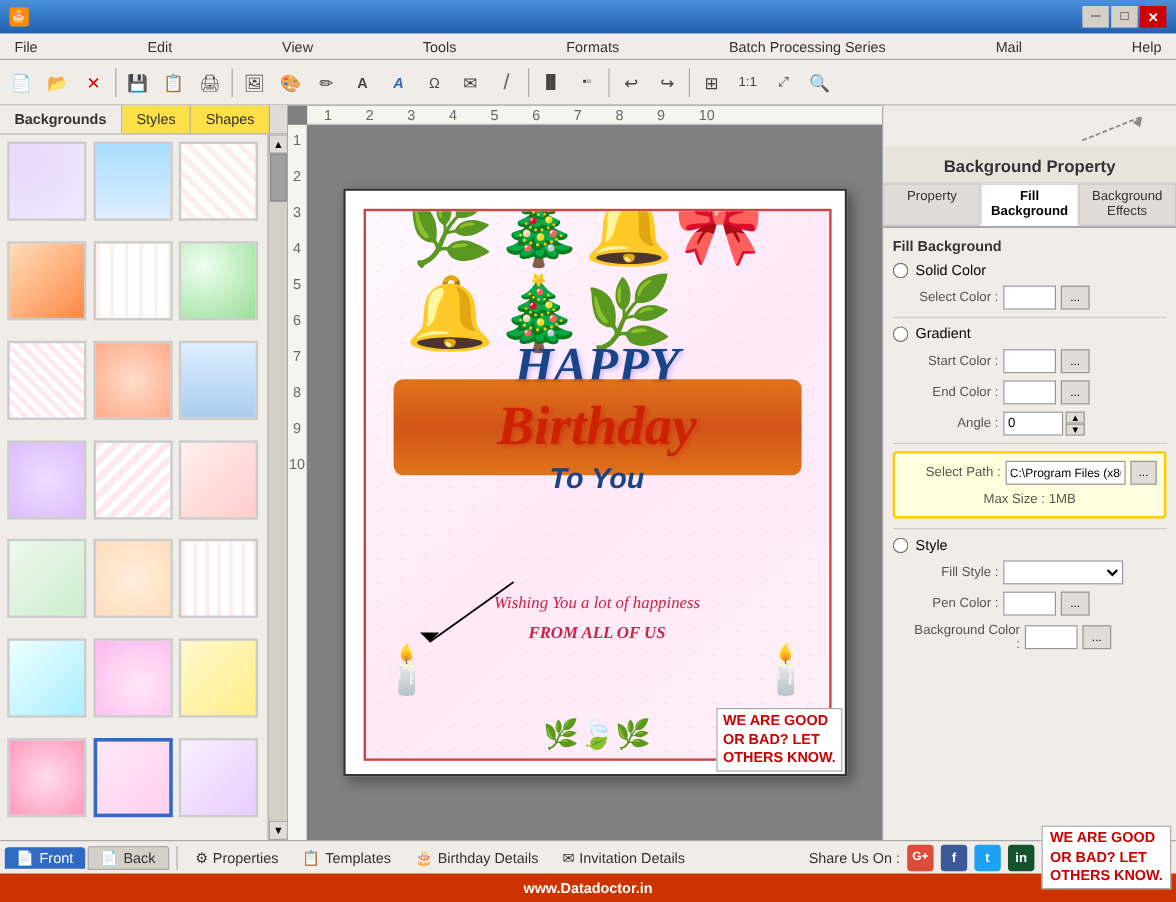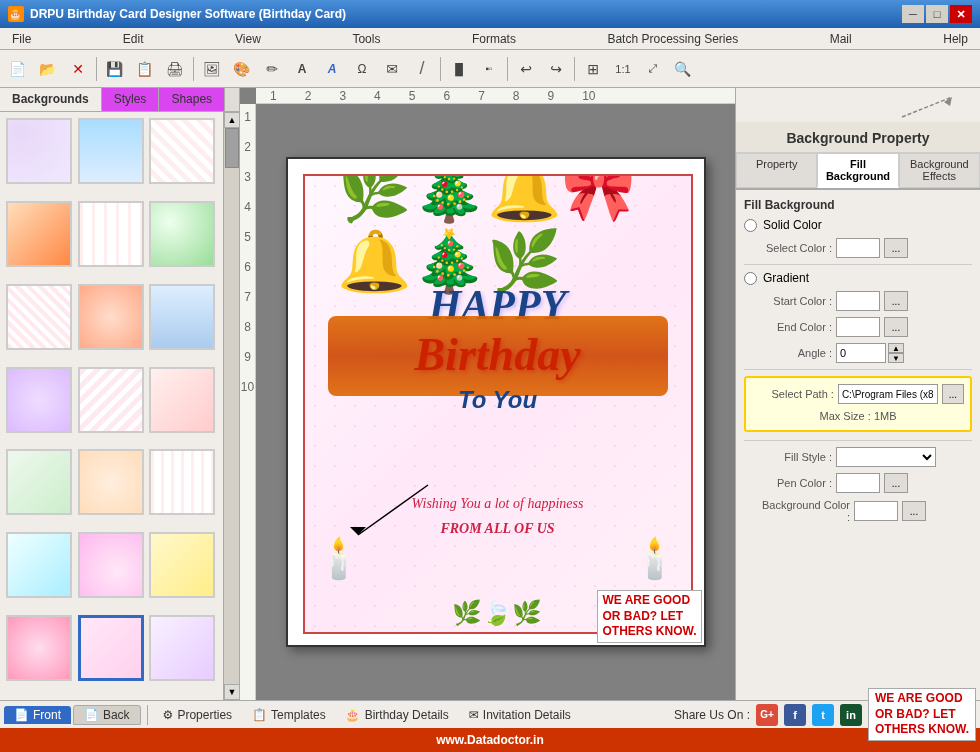--- a/index.html
+++ b/index.html
@@ -80,21 +80,21 @@
     }
     .left-tabs {
       display: flex;
       background: #e0ddd8;
       border-bottom: 1px solid #aaa;
     }
     .left-tab {
       padding: 4px 12px;
       cursor: pointer;
       border-right: 1px solid #aaa;
-      background: #d946ef;
+      background: #fde047;
       color: #333;
       font-size: 12px;
     }
     .left-tab.active {
       background: #f0ede8;
       border-bottom: 1px solid #f0ede8;
       font-weight: bold;
     }
     .bg-grid {
       display: grid;
@@ -461,21 +461,20 @@
     .scroll-arrow { width: 16px; height: 16px; background: #e0ddd8; border: 1px solid #aaa; cursor: pointer; display: flex; align-items: center; justify-content: center; font-size: 9px; }
     .scroll-track { flex: 1; background: #d4d0c8; }
     .scroll-thumb { width: 14px; height: 40px; background: #a0a0a0; border: 1px solid #888; margin: auto; cursor: pointer; }
   </style>
 </head>
 <body>
 
 <div class="title-bar">
   <div class="title-bar-left">
     <div class="title-bar-icon">🎂</div>
-    <span>DRPU Birthday Card Designer Software (Birthday Card)</span>
   </div>
   <div class="title-bar-buttons">
     <button class="tb-btn tb-min">─</button>
     <button class="tb-btn tb-max">□</button>
     <button class="tb-btn tb-close">✕</button>
   </div>
 </div>
 
 <div class="menu-bar">
   <span class="menu-item">File</span>
@@ -689,20 +688,24 @@
           <span class="form-label">Select Path :</span>
           <input type="text" class="form-path-input" value="C:\Program Files (x86" style="">
           <div class="form-browse">...</div>
         </div>
         <div class="maxsize-text">Max Size : 1MB</div>
       </div>
 
 
       <div class="divider"></div>
 
+      <div class="radio-row">
+        <input type="radio" name="fill-type" class="radio-input" style="">
+        <span>Style</span>
+      </div>
       <div class="form-row">
         <span class="form-label">Fill Style :</span>
         <select class="form-select" style="width:100px;">
           <option></option>
         </select>
       </div>
       <div class="form-row">
         <span class="form-label">Pen Color :</span>
         <div class="form-color"></div>
         <div class="form-browse">...</div>

